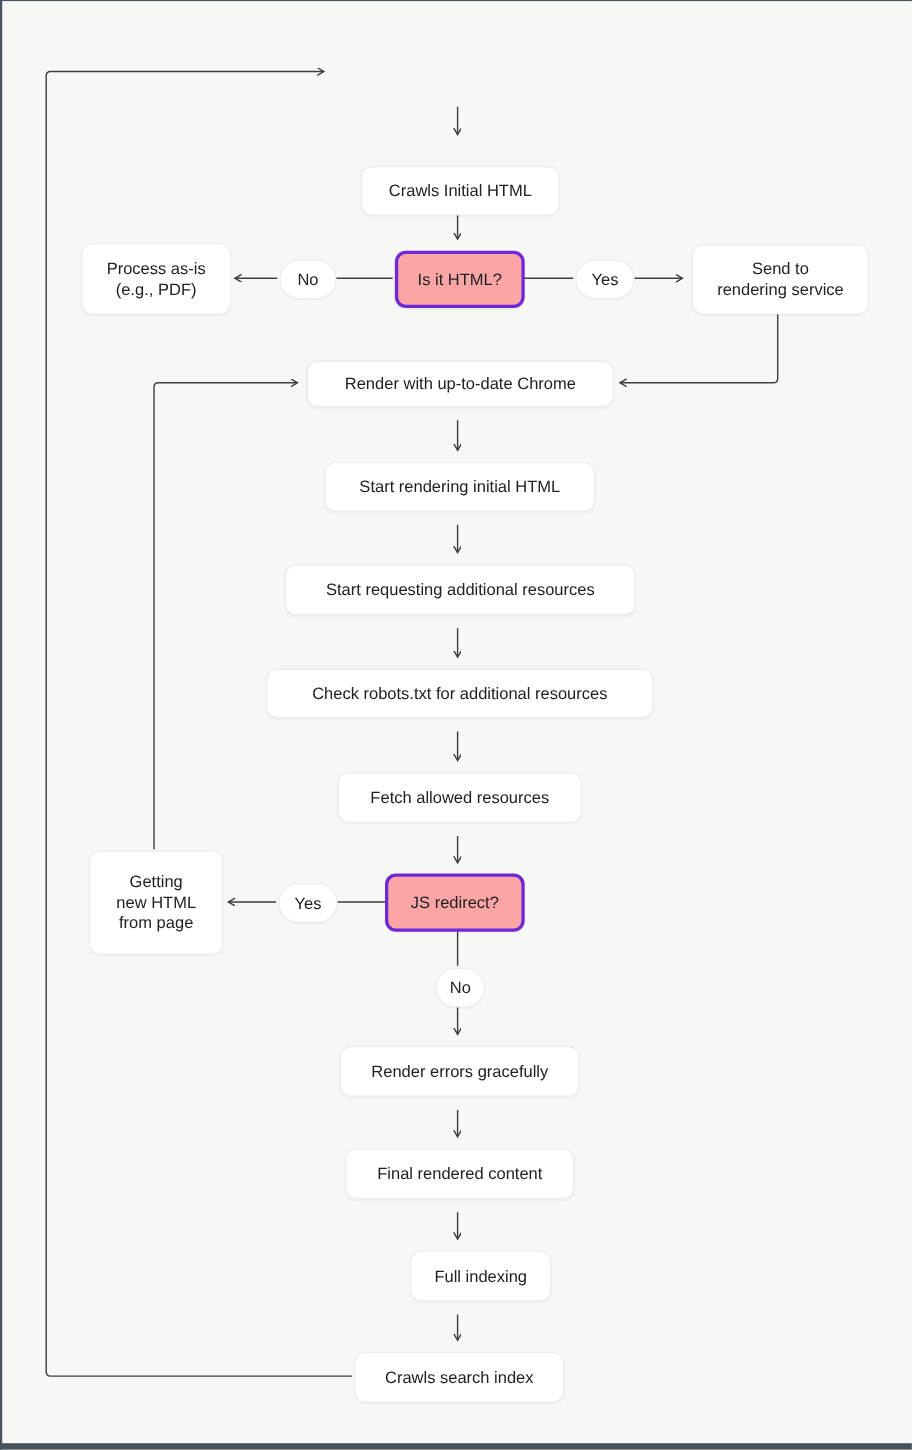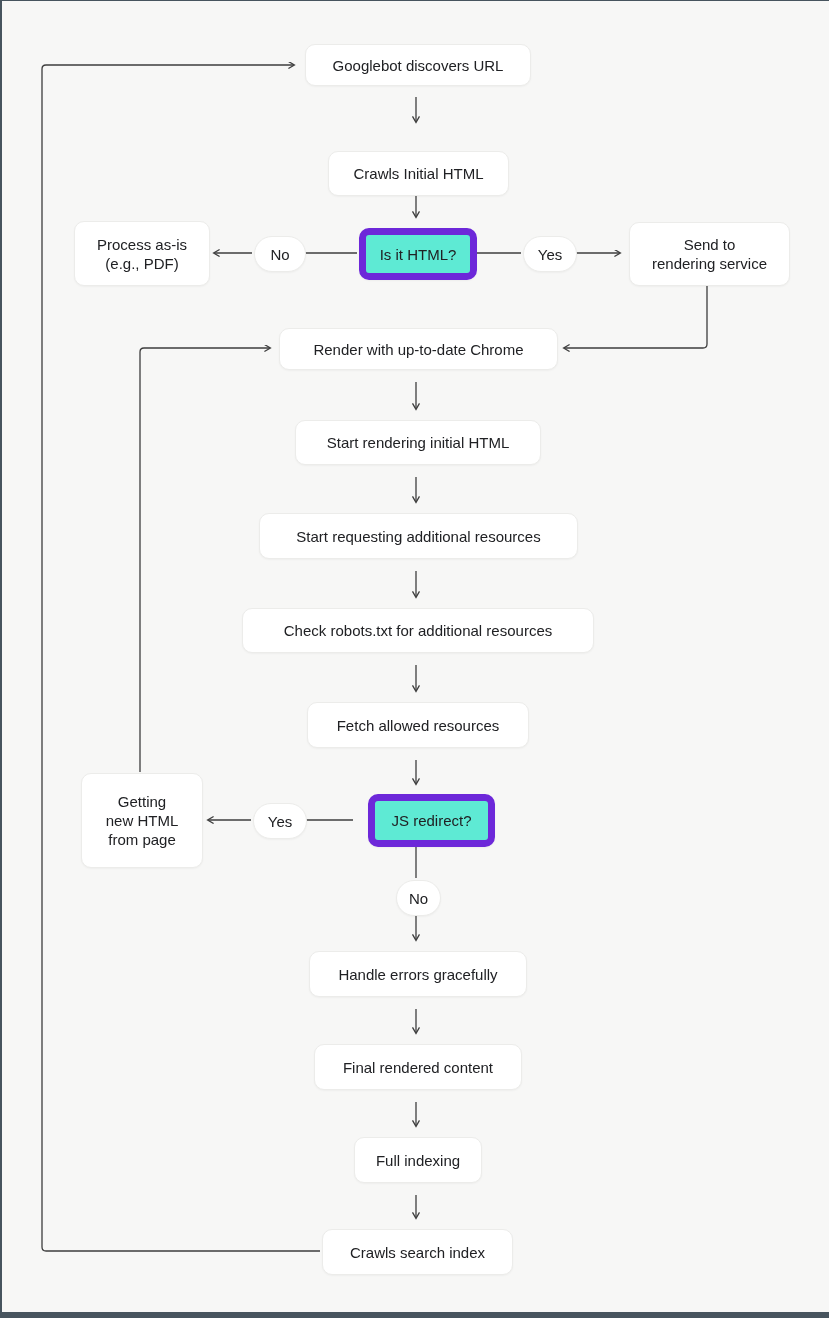--- a/index.html
+++ b/index.html
@@ -31,46 +31,46 @@
     display: flex;
     align-items: center;
     justify-content: center;
     text-align: center;
     color: #202124;
     font-size: 15px;
     line-height: 19px;
     white-space: pre-line;
   }
   .node.decision {
-    background: #5eead4;
-    border: 7px solid #6d28d9;
+    background: #fca5a5;
+    border: 3px solid #6d28d9;
   }
   .node.pill {
     border-radius: 20px;
   }
   
   #n-googlebot   { left:303px; top:43px;  width:226px; height:42px; }
   #n-crawls      { left:326px; top:150px; width:181px; height:45px; }
   #n-ishtml      { left:357px; top:227px; width:118px; height:52px; }
   #n-process     { left:72px;  top:220px; width:136px; height:65px; }
   #n-no1         { left:252px; top:235px; width:52px;  height:36px; }
   #n-yes1        { left:521px; top:235px; width:54px;  height:36px; }
   #n-send        { left:627px; top:221px; width:161px; height:64px; }
   #n-render      { left:277px; top:327px; width:279px; height:42px; }
   #n-startrender { left:293px; top:419px; width:246px; height:45px; }
   #n-startreq    { left:257px; top:512px; width:319px; height:46px; }
   #n-checkrobots { left:240px; top:607px; width:352px; height:45px; }
   #n-fetch       { left:305px; top:701px; width:222px; height:46px; }
-  #n-jsredirect  { left:366px; top:793px; width:127px; height:53px; }
+  #n-jsredirect  { left:348px; top:793px; width:127px; height:53px; }
   #n-yes2        { left:251px; top:802px; width:54px;  height:36px; }
   #n-getting     { left:79px;  top:772px; width:122px; height:95px; }
   #n-no2         { left:394px; top:879px; width:45px;  height:36px; }
   #n-handle      { left:307px; top:950px; width:218px; height:46px; }
   #n-final       { left:312px; top:1043px;width:208px; height:46px; }
-  #n-full        { left:352px; top:1136px;width:128px; height:46px; }
+  #n-full        { left:371px; top:1136px;width:128px; height:46px; }
   #n-update      { left:320px; top:1228px;width:191px; height:46px; }
 </style>
 </head>
 <body>
 
 <div class="canvas">
 
   <svg class="connectors" viewBox="0 0 829 1318" aria-hidden="true">
     <defs>
       <marker id="arrow" markerWidth="10" markerHeight="10" refX="5.6" refY="3.5" orient="auto" markerUnits="userSpaceOnUse">
@@ -95,38 +95,37 @@
       <path d="M251,820 H208" marker-end="url(#arrow)"></path>
       <path d="M416,846 V878"></path>
       <path d="M416,915 V940" marker-end="url(#arrow)"></path>
       <path d="M416,1009 V1033" marker-end="url(#arrow)"></path>
       <path d="M416,1102 V1126" marker-end="url(#arrow)"></path>
       <path d="M416,1195 V1218" marker-end="url(#arrow)"></path>
       <path d="M320,1251 H46 Q42,1251 42,1247 V69 Q42,65 46,65 H294" marker-end="url(#arrow)"></path>
     </g>
   </svg>
 
-  <div class="node" id="n-googlebot">Googlebot discovers URL</div>
   <div class="node" id="n-crawls">Crawls Initial HTML</div>
   <div class="node decision" id="n-ishtml">Is it HTML?</div>
   <div class="node" id="n-process">Process as-is
 (e.g., PDF)</div>
   <div class="node pill" id="n-no1">No</div>
   <div class="node pill" id="n-yes1">Yes</div>
   <div class="node" id="n-send">Send to
 rendering service</div>
   <div class="node" id="n-render">Render with up-to-date Chrome</div>
   <div class="node" id="n-startrender">Start rendering initial HTML</div>
   <div class="node" id="n-startreq">Start requesting additional resources</div>
   <div class="node" id="n-checkrobots">Check robots.txt for additional resources</div>
   <div class="node" id="n-fetch">Fetch allowed resources</div>
   <div class="node decision" id="n-jsredirect">JS redirect?</div>
   <div class="node pill" id="n-yes2">Yes</div>
   <div class="node" id="n-getting">Getting
 new HTML
 from page</div>
   <div class="node pill" id="n-no2">No</div>
-  <div class="node" id="n-handle">Handle errors gracefully</div>
+  <div class="node" id="n-handle">Render errors gracefully</div>
   <div class="node" id="n-final">Final rendered content</div>
   <div class="node" id="n-full">Full indexing</div>
   <div class="node" id="n-update">Crawls search index</div>
 
 </div>
 
 </body></html>

